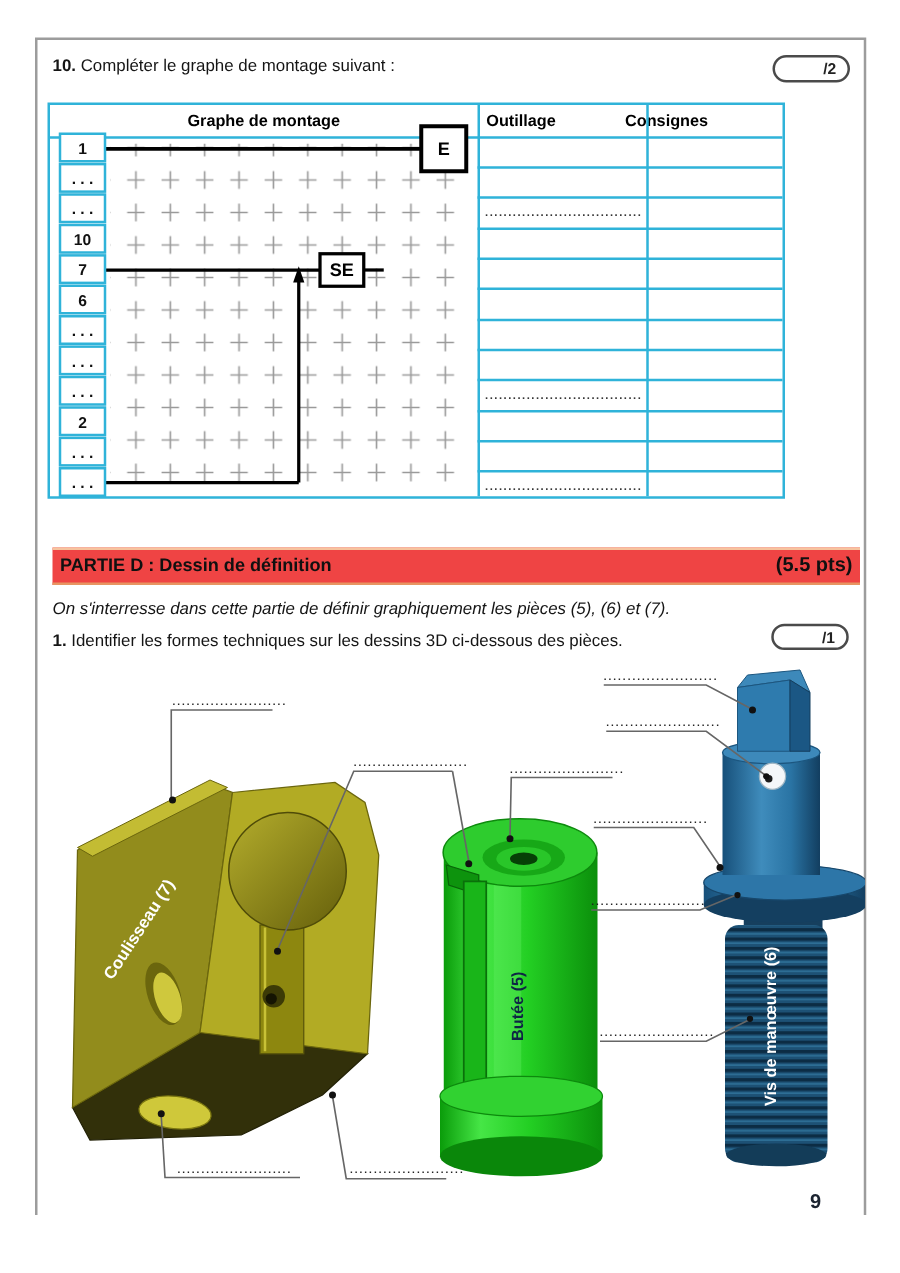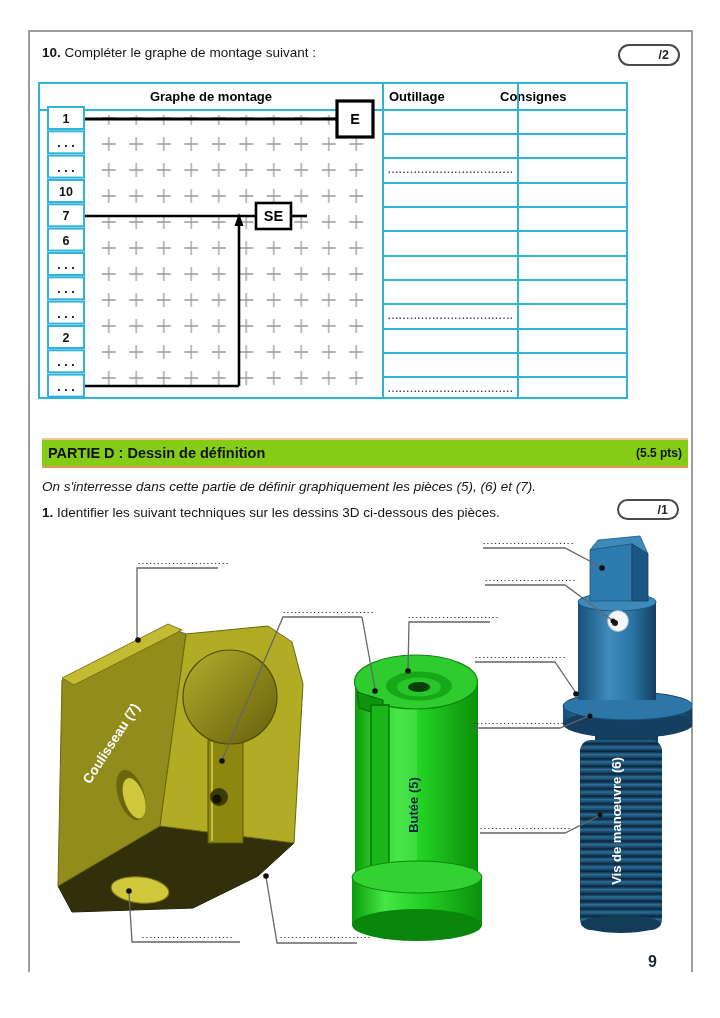--- a/index.html
+++ b/index.html
@@ -15,26 +15,26 @@
         padding-right:9px;font-weight:bold;font-size:12.5px;color:#222;}
   
   #mtable{left:38px;top:82px;width:590px;height:317px;border:2.5px solid #2fb3d9;box-sizing:border-box;background:#fff;}
   .vline{position:absolute;top:0;bottom:0;width:2px;background:#2fb3d9;}
   .hline{position:absolute;height:2px;background:#2fb3d9;}
   .rowline{position:absolute;height:1.5px;background:#2fb3d9;}
   .th{position:absolute;top:0;height:25px;display:flex;align-items:center;
       font-weight:bold;font-size:13px;color:#000;}
   .dotfill{position:absolute;font-size:9px;font-weight:bold;letter-spacing:1.2px;color:#333;white-space:nowrap;overflow:hidden;}
   
-  #dbar{left:42px;top:438px;width:646px;height:30px;background:#84cc16;
+  #dbar{left:42px;top:438px;width:646px;height:30px;background:#ef4444;
         display:flex;align-items:center;justify-content:space-between;
         padding:0 6px;box-sizing:border-box;
         border-top:2px solid #f7c39e;border-bottom:2px solid #e89562;}
   #dbar .t{font-weight:bold;font-size:14.5px;color:#101010;}
-  #dbar .p{font-weight:bold;font-size:12px;color:#101010;}
+  #dbar .p{font-weight:bold;font-size:16px;color:#101010;}
   .body-text{font-size:13.5px;color:#151515;font-style:italic;}
   #pageno{font-weight:bold;font-size:16px;color:#1b2430;}
   svg text{font-family:"Liberation Sans",sans-serif;}
   .boxlbl{font-weight:bold;font-size:12.5px;fill:#111;}
   .nodelbl{font-weight:bold;font-size:14.5px;fill:#000;}
   .cdots{font-size:8px;font-weight:bold;letter-spacing:1.6px;fill:#222;}
   .partlbl{font-weight:bold;}
 </style>
 </head>
 <body>
@@ -123,21 +123,21 @@
     </g>
   </svg>
 
   <div id="dbar" class="abs">
     <span class="t">PARTIE D : Dessin de définition</span>
     <span class="p">(5.5 pts)</span>
   </div>
   <div class="abs body-text" style="left:42px;top:479px;">On s'interresse dans cette partie de définir graphiquement les pièces (5), (6) et (7).</div>
   <div class="abs q-line" style="left:42px;top:505px;">
     <b>1.</b>
-    <span>Identifier les suivant techniques sur les dessins 3D ci-dessous des pièces.</span>
+    <span>Identifier les formes techniques sur les dessins 3D ci-dessous des pièces.</span>
   </div>
   <div class="abs pill" style="left:617px;top:499px;width:62px;height:21px;">/1</div>
 
   <svg class="abs" style="left:30px;top:528px;" width="662" height="432" viewBox="0 0 662 432">
     <defs>
       <linearGradient id="greenBody" x1="0" y1="0" x2="1" y2="0">
         <stop offset="0" stop-color="#0a9c0a"></stop>
           <stop offset="0.25" stop-color="#46e646"></stop>
         <stop offset="0.55" stop-color="#23cf23"></stop>
           <stop offset="1" stop-color="#0b8f0b"></stop>

